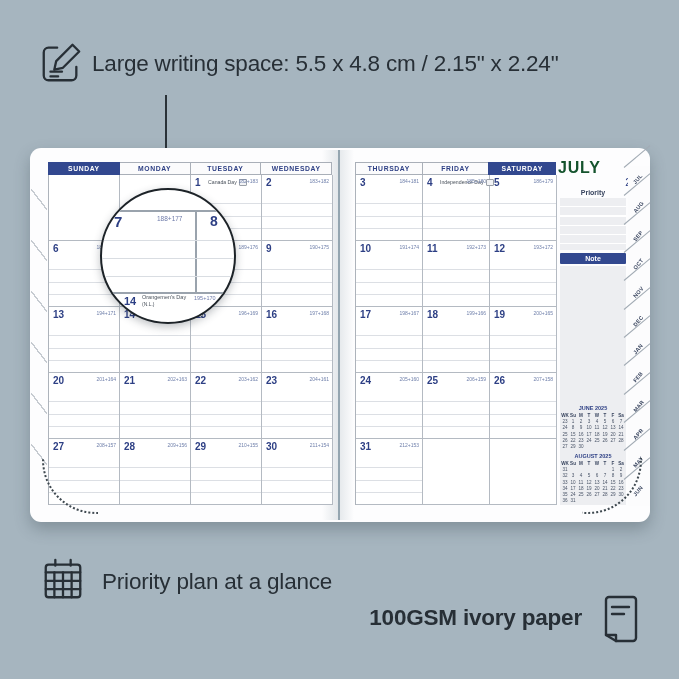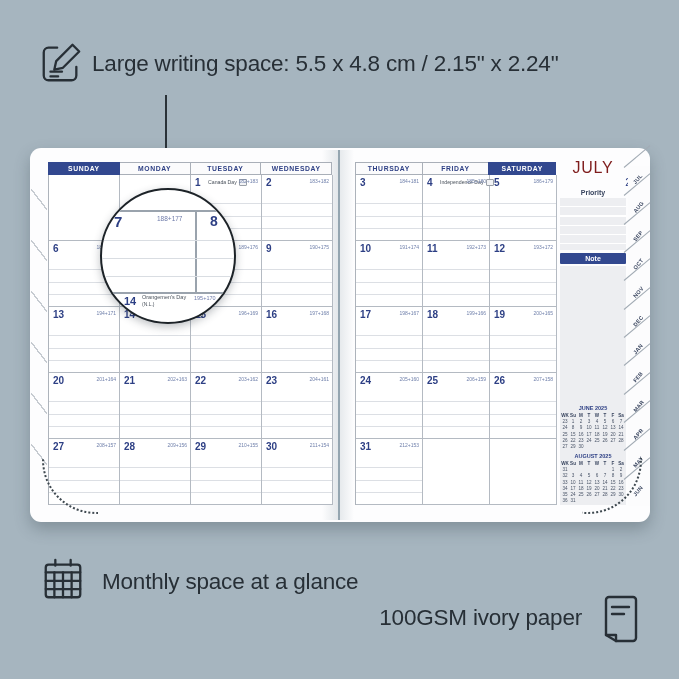--- a/index.html
+++ b/index.html
@@ -8,21 +8,21 @@
     background:#a6b5bf;
     font-family:"Liberation Sans",sans-serif;
     color:#272f36;
   }
   .abs{position:absolute;}
 
   
   .anno{font-size:22.5px;color:#272f36;letter-spacing:-0.2px;white-space:nowrap;}
   .anno-top{left:92px;top:51px;}
   .anno-monthly{left:102px;top:569px;}
-  .anno-paper{right:97px;top:605px;}
+  .anno-paper{right:97px;top:605px;font-weight:bold;}
   .icon-note{left:38px;top:40px;}
   .icon-cal{left:40px;top:557px;}
   .icon-paper{left:598px;top:591px;}
   .pointer-line{left:165px;top:95px;width:1.6px;height:95px;background:#2a3238;}
 
   
   .book{
     left:30px;top:148px;width:620px;height:374px;background:#fdfdfe;
     border-radius:11px;box-shadow:0 7px 16px rgba(55,70,80,.33);
   }
@@ -64,21 +64,21 @@
   }
   .cell.blank::after{display:none;}
   .cell .day{position:absolute;top:2px;left:4px;font-size:10px;font-weight:bold;color:#2d3f84;z-index:2;}
   .cell .counts{position:absolute;top:3px;right:3px;font-size:5px;color:#7080ab;z-index:2;}
   .cell .holiday{position:absolute;top:4px;left:17px;z-index:2;display:flex;align-items:center;gap:2px;}
   .cell .holiday-text{font-size:5.2px;color:#4a525c;white-space:nowrap;}
   .flagbox{display:inline-block;width:6px;height:4.5px;border:0.5px solid #9aa0a8;border-radius:1px;background:#f2f3f5;}
   .holiday-text:empty + .flagbox{display:none;}
 
   
-  .side-month{left:558px;top:159px;width:70px;text-align:center;font-size:16px;font-weight:400;letter-spacing:.8px;color:#7f1d1d;}
+  .side-month{left:558px;top:159px;width:70px;text-align:left;font-size:16px;font-weight:700;letter-spacing:.8px;color:#14532d;}
   .side-year{left:558px;top:176px;width:70px;text-align:center;font-size:10.5px;color:#2d3f84;margin-left:44px;}
   .side-priority-label{left:558px;top:189px;width:70px;text-align:center;font-size:7px;font-weight:bold;color:#39455f;}
   .side-priority-box{
     left:560px;top:198px;width:66px;height:52px;
     background:repeating-linear-gradient(to bottom,#edeef1 0 8px,#ffffff 8px 9.3px);
   }
   .side-note-banner{
     left:560px;top:253px;width:66px;height:11px;background:#32488f;color:#fff;
     display:flex;align-items:center;justify-content:center;font-size:7px;font-weight:bold;border-radius:1px;
   }
@@ -658,21 +658,21 @@
     <line x1="16" y1="3" x2="16" y2="9"></line>
     <line x1="32" y1="3" x2="32" y2="9"></line>
     <line x1="6" y1="16" x2="42" y2="16"></line>
     <line x1="15" y1="16" x2="15" y2="42"></line>
     <line x1="24" y1="16" x2="24" y2="42"></line>
     <line x1="33" y1="16" x2="33" y2="42"></line>
     <line x1="6" y1="25" x2="42" y2="25"></line>
     <line x1="6" y1="33.5" x2="42" y2="33.5"></line>
   </svg>
 </span>
-<div class="abs anno anno-monthly">Monthly space at a glance</div>
+<div class="abs anno anno-monthly">Priority plan at a glance</div>
 <div class="abs anno anno-paper">100GSM ivory paper</div>
 <span class="abs icon-paper">
   <svg width="44" height="56" viewBox="0 0 44 56" fill="none" stroke="#272f36" stroke-width="2.4" stroke-linecap="round" stroke-linejoin="round">
     <path d="M8 44 V9 a3 3 0 0 1 3 -3 h24 a3 3 0 0 1 3 3 v38 a3 3 0 0 1 -3 3 H18 z"></path>
     <path d="M8 44 h10 v6"></path>
     <line x1="14" y1="16" x2="31" y2="16"></line>
     <line x1="14" y1="23" x2="26" y2="23"></line>
   </svg>
 </span>
 

